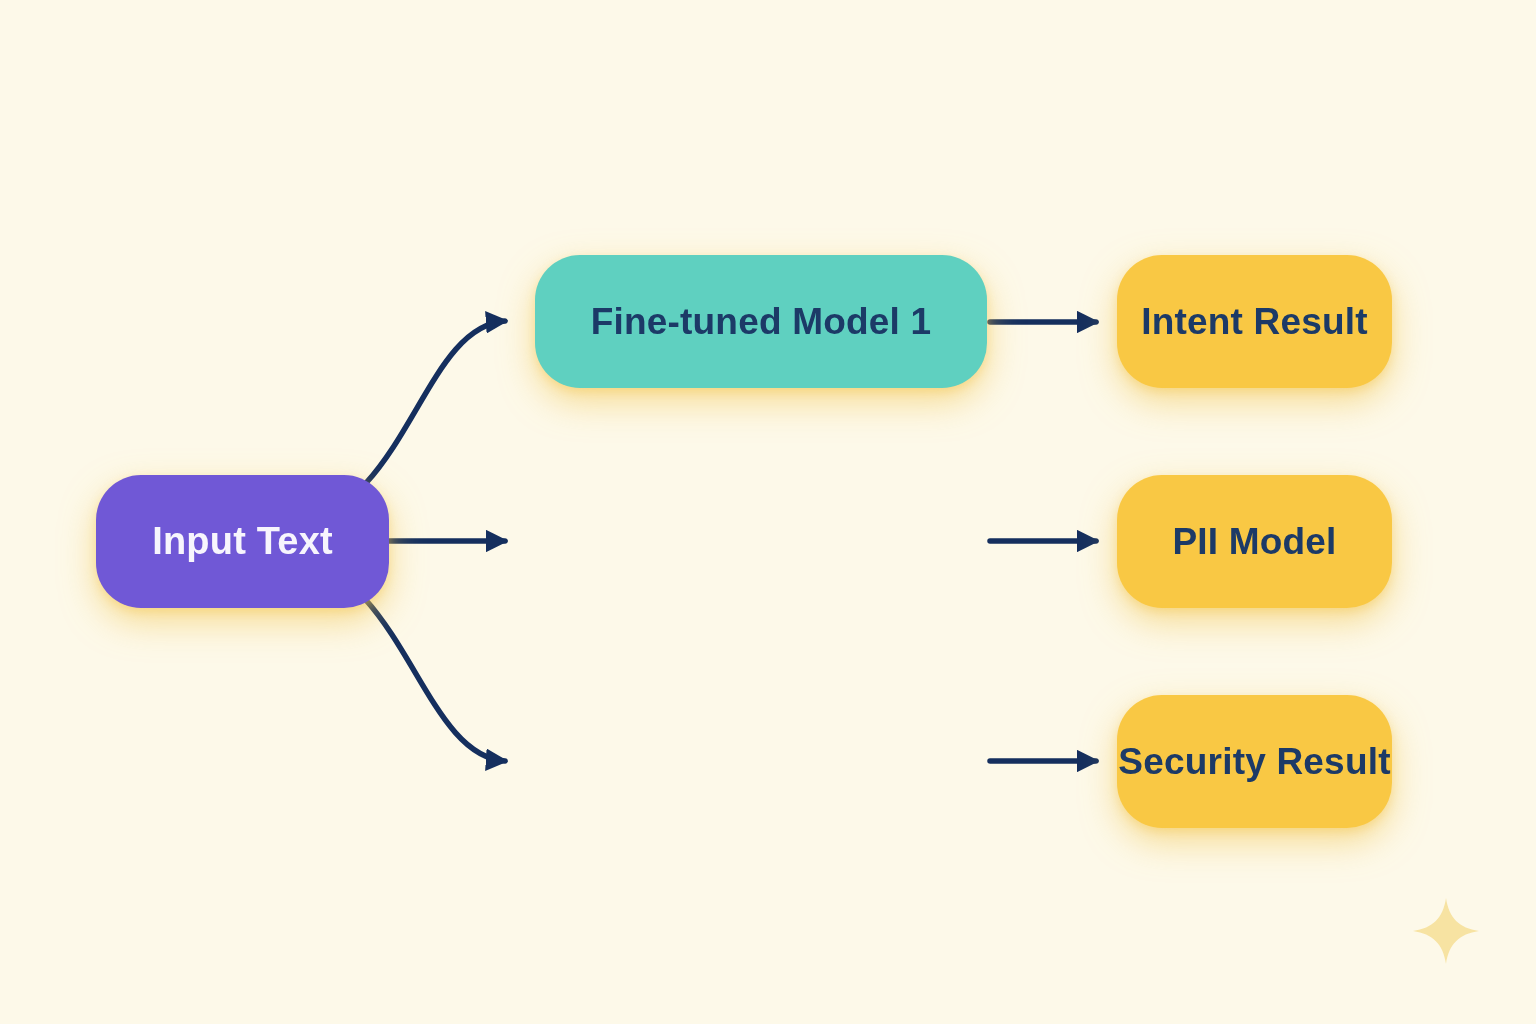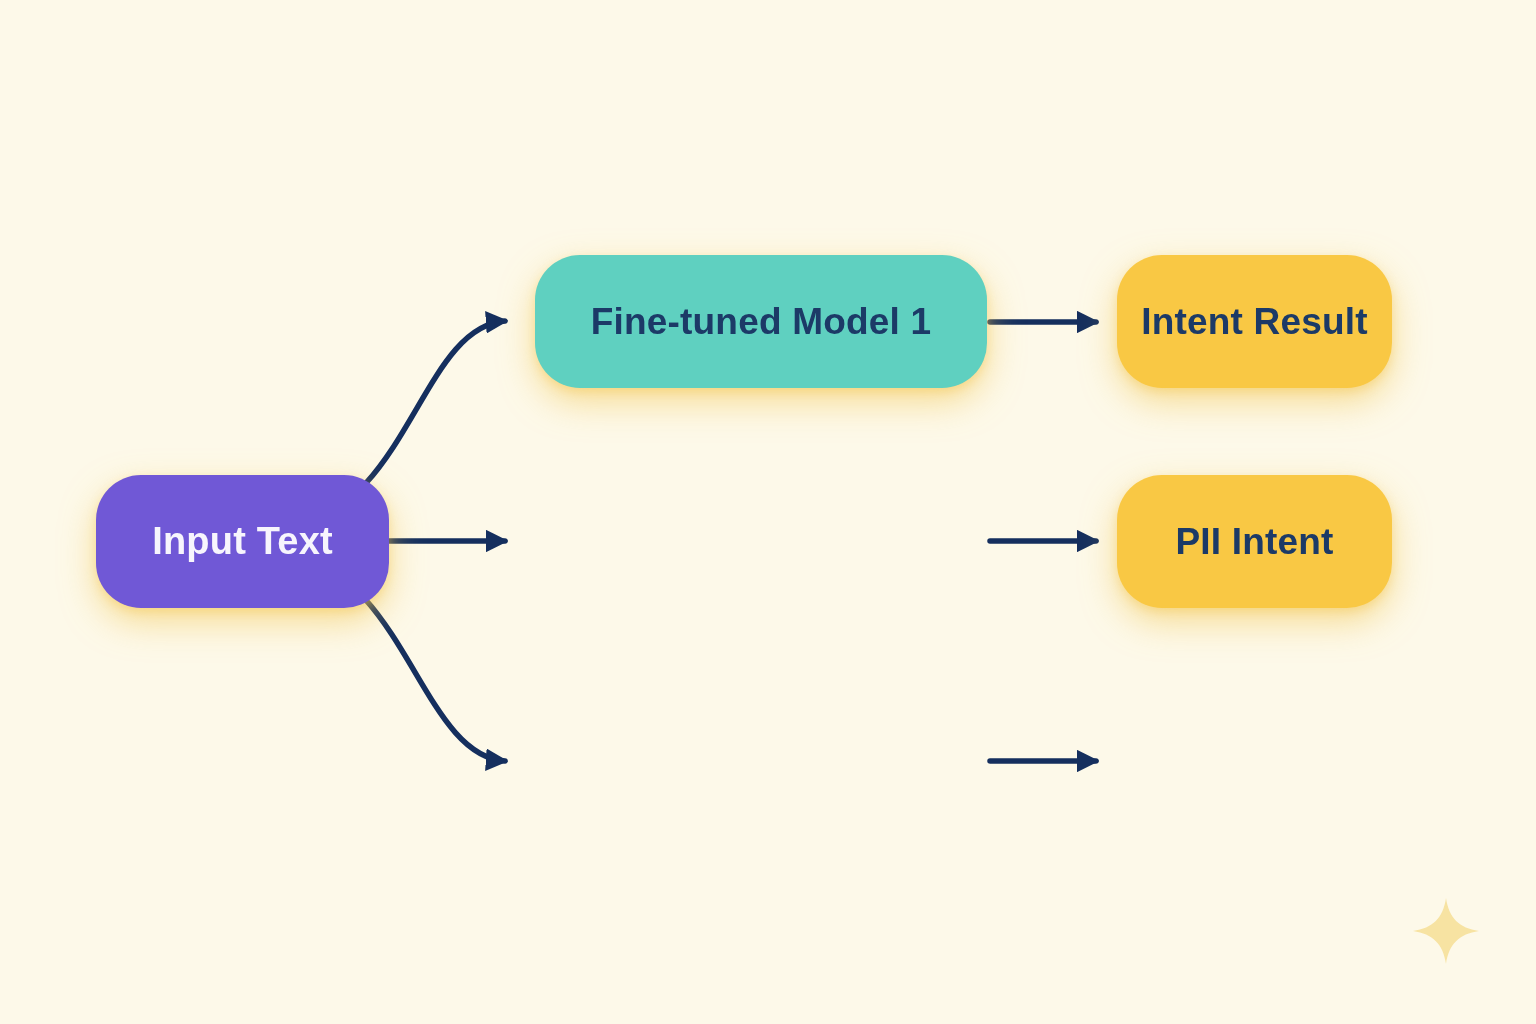--- a/index.html
+++ b/index.html
@@ -97,20 +97,23 @@
   </div>
 
   <div class="node node-model row-1">
     <span>Fine-tuned Model 1</span>
   </div>
 
   <div class="node node-result row-1">
     <span>Intent Result</span>
   </div>
   <div class="node node-result row-2">
-    <span>PII Intent</span>
+    <span>PII Model</span>
+  </div>
+  <div class="node node-result row-3">
+    <span>Security Result</span>
   </div>
 
   <svg class="sparkle" viewBox="-34 -34 68 68" xmlns="http://www.w3.org/2000/svg">
     <path d="M0,-33 C3,-13 13,-3 33,0 C13,3 3,13 0,33 C-3,13 -13,3 -33,0 C-13,-3 -3,-13 0,-33 Z" fill="#f7e3a2"></path>
   </svg>
 
 </div>
 
 </body></html>

